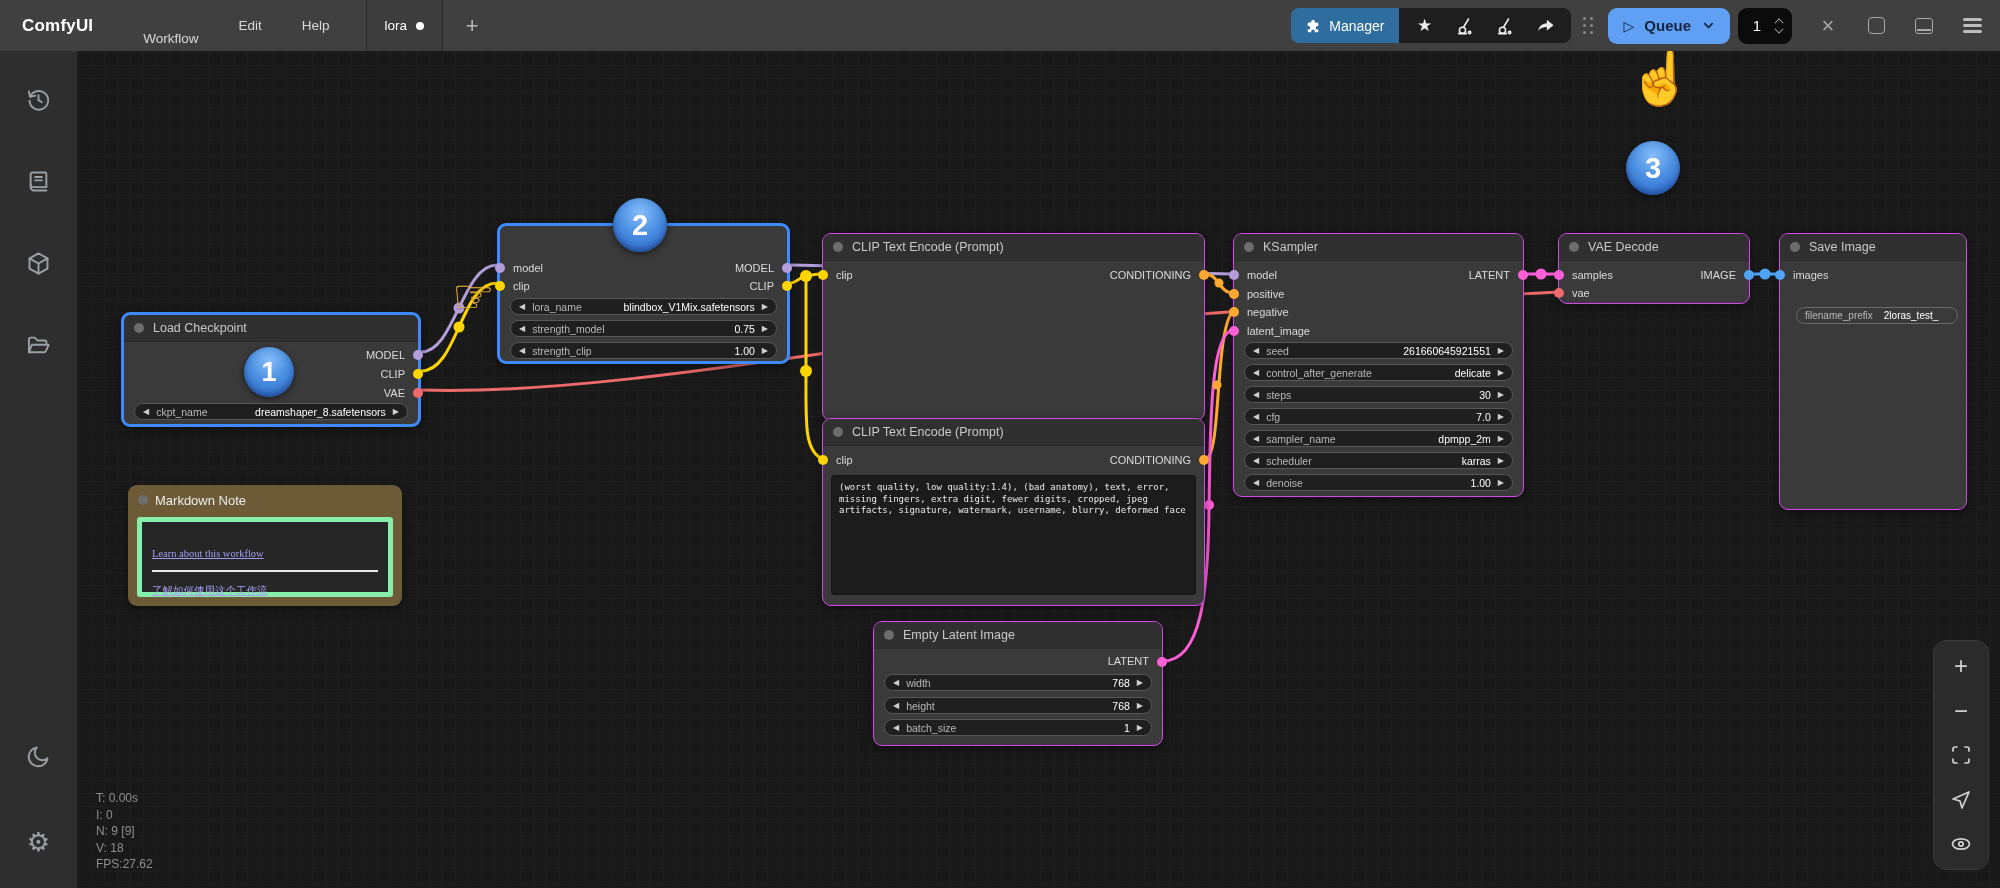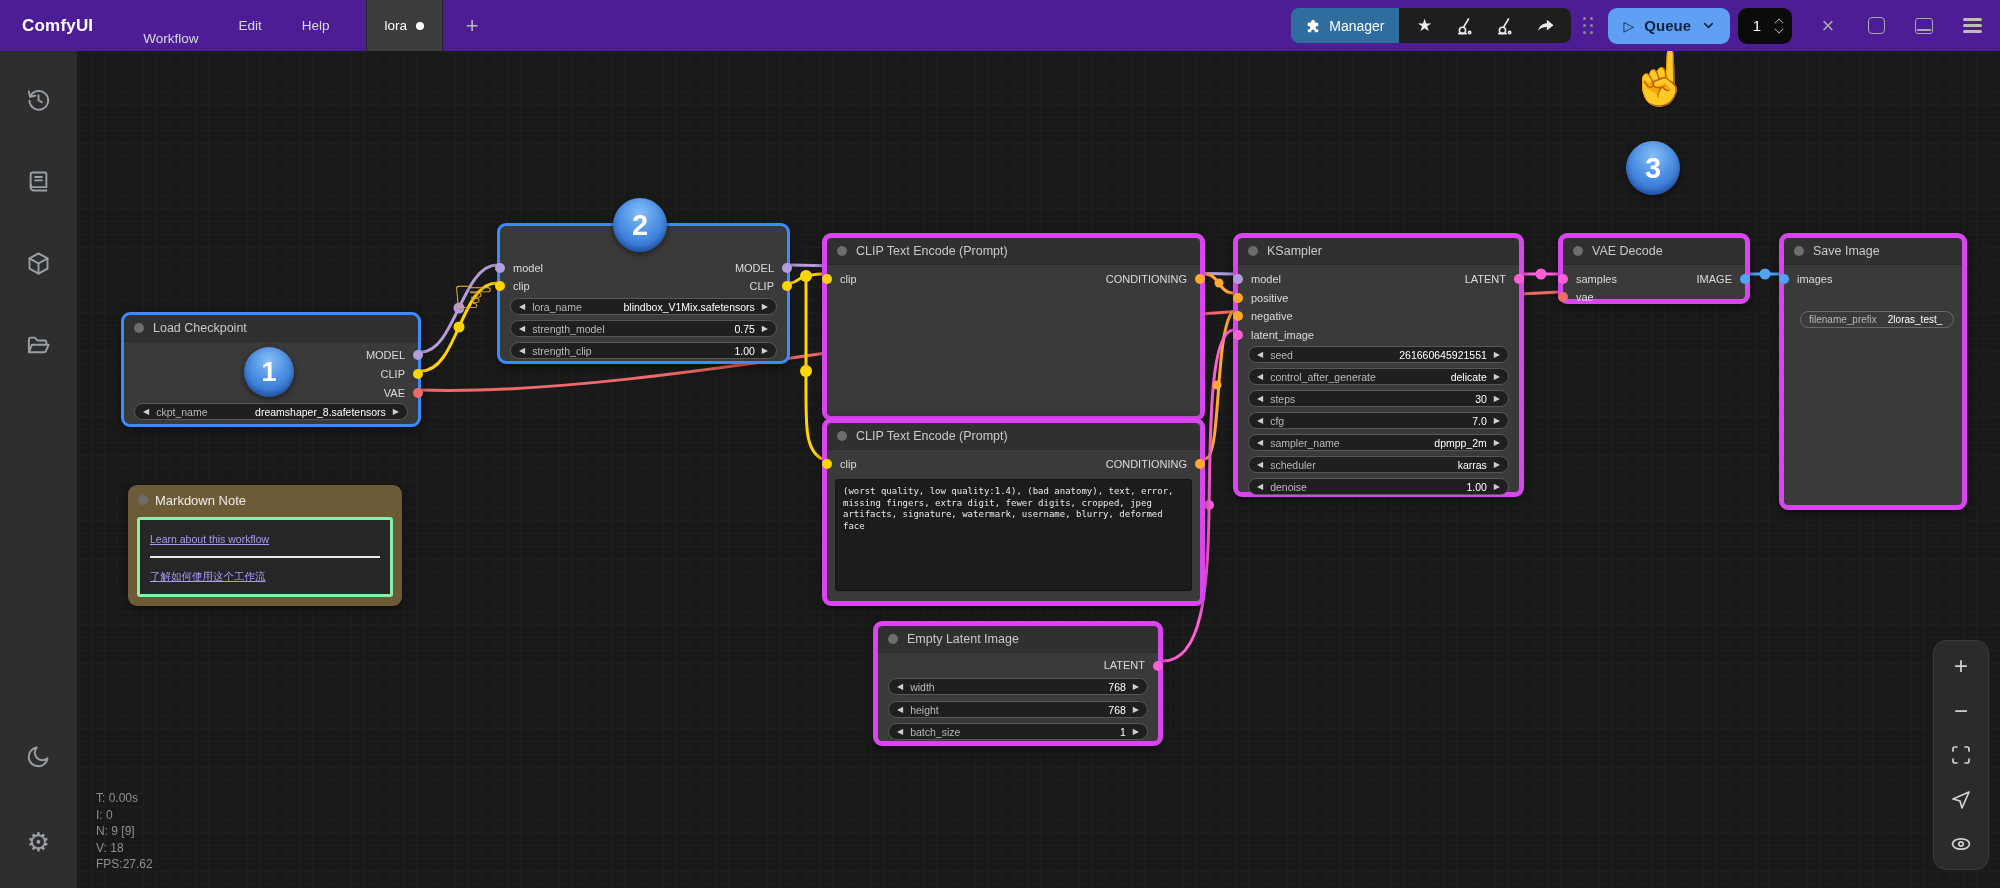--- a/index.html
+++ b/index.html
@@ -11,21 +11,21 @@
   .canvas { position:absolute; inset:0; background-color:#191919;
     background-image:
       linear-gradient(#1e1e1e 1px, transparent 1px),
       linear-gradient(90deg,#1e1e1e 1px, transparent 1px),
       linear-gradient(#232323 1px, transparent 1px),
       linear-gradient(90deg,#232323 1px, transparent 1px);
     background-size:13px 13px,13px 13px,65px 65px,65px 65px; }
   .wires { position:absolute; inset:0; z-index:1; pointer-events:none; }
 
   
-  .topbar { position:absolute; left:0; top:0; width:2000px; height:51px; background:#4c1d95;
+  .topbar { position:absolute; left:0; top:0; width:2000px; height:51px; background:#404040;
     z-index:10; display:flex; align-items:center; color:#d6d6d6; }
   .logo { font-size:17px; font-weight:bold; color:#fff; margin-left:22px; letter-spacing:.2px; }
   .menu { font-size:13.5px; color:#d9d9d9; padding:6px 10px; border-radius:5px; cursor:default; }
   .menu.m1 { margin-left:40px;margin-top:25px; } .menu+.menu { margin-left:20px; }
   .wtab { margin-left:26px; height:51px; display:flex; align-items:center; gap:9px; padding:0 18px;
     background:#3d3d3d; border-left:1px solid #262626; border-right:1px solid #262626;
     font-size:13.5px; color:#fff; }
   .wtab .dirty { width:8px; height:8px; border-radius:50%; background:#fff; }
   .newtab { margin-left:14px; font-size:22px; color:#b9b9b9; width:30px; text-align:center; }
   .tright { margin-left:auto; display:flex; align-items:center; padding-right:16px; }
@@ -60,21 +60,21 @@
   
   .sidebar { position:absolute; left:0; top:51px; bottom:0; width:77px; background:#2e2e2e;
     z-index:9; display:flex; flex-direction:column; align-items:center; padding:28px 0 26px; }
   .sb-ico { width:40px; height:40px; display:flex; align-items:center; justify-content:center;
     color:#9aa0a6; margin-bottom:42px; }
   .sb-ico svg { stroke:#9aa0a6; fill:none; stroke-width:1.7; stroke-linecap:round; stroke-linejoin:round; }
   .sb-spacer { flex:1; }
   .sb-ico.gear-txt { font-size:26px; color:#9aa0a6; margin-bottom:0; }
 
   
-  .node { position:absolute; background:#3a3a3a; border:5px solid #d946ef; border-radius:9px;
+  .node { position:absolute; background:#3a3a3a; border:1px solid #d946ef; border-radius:9px;
     z-index:2; box-shadow:0 3px 10px rgba(0,0,0,.45); }
   .node.sel { border:3px solid #3d8bff; }
   .nhead { height:27px; background:#303030; border-radius:8px 8px 0 0; display:flex; align-items:center;
     gap:9px; padding:0 10px; border-bottom:1px solid #2a2a2a; }
   .ndot { width:10px; height:10px; border-radius:50%; background:#6d6d6d; flex:none; }
   .ntitle { font-size:12.5px; color:#c9c9c9; white-space:nowrap; }
   .port { position:absolute; width:10px; height:10px; border-radius:50%; z-index:3; }
   .port.in { left:-5px; } .port.out { right:-5px; }
   .plab { position:absolute; font-size:11px; color:#dcdcdc; line-height:16px; white-space:nowrap; }
   .plab.in { left:13px; } .plab.out { right:13px; }
@@ -89,21 +89,21 @@
   .ta { position:absolute; left:8px; right:8px; background:#1c1c1c; border-radius:3px;
     border:1px solid #141414; color:#eaeaea; font-family:"DejaVu Sans Mono", monospace;
     font-size:9px; line-height:11.5px; padding:6px 7px; white-space:pre-wrap; overflow:hidden; }
 
   
   .note { position:absolute; left:128px; top:485px; width:274px; height:121px; background:#6d5a36;
     border-radius:9px; z-index:2; padding:0; box-shadow:0 3px 10px rgba(0,0,0,.45); }
   .note .nhead { background:transparent; border-bottom:none; height:30px;gap:7px; }
   .note .ntitle { color:#ececec; font-size:13px; }
   .note-body { position:absolute; left:9px; right:9px; top:32px; bottom:9px; background:#262626;
-    border:3px solid #86efac; border-radius:3px; padding:13px 10px; }
+    border:5px solid #86efac; border-radius:3px; padding:26px 10px;font-family:Liberation Serif, serif; }
   .note-link { display:block; font-size:10.5px; color:#a79df2; text-decoration:underline; }
   .note-hr { height:1.5px; background:#e8e8e8; margin:11px 0 12px; }
 
   
   .badge { position:absolute; z-index:6; border-radius:50%;
     background:radial-gradient(circle at 50% 28%, #85bdf8 0%, #4b8fe2 45%, #2764c8 100%);
     box-shadow:0 2px 6px rgba(0,0,0,.5), inset 0 -3px 6px rgba(0,0,40,.35);
     display:flex; align-items:center; justify-content:center; color:#fff; font-weight:bold; }
   .hand { position:absolute; z-index:7; color:#f5b63c; text-shadow:0 1px 2px rgba(0,0,0,.4); }
 

